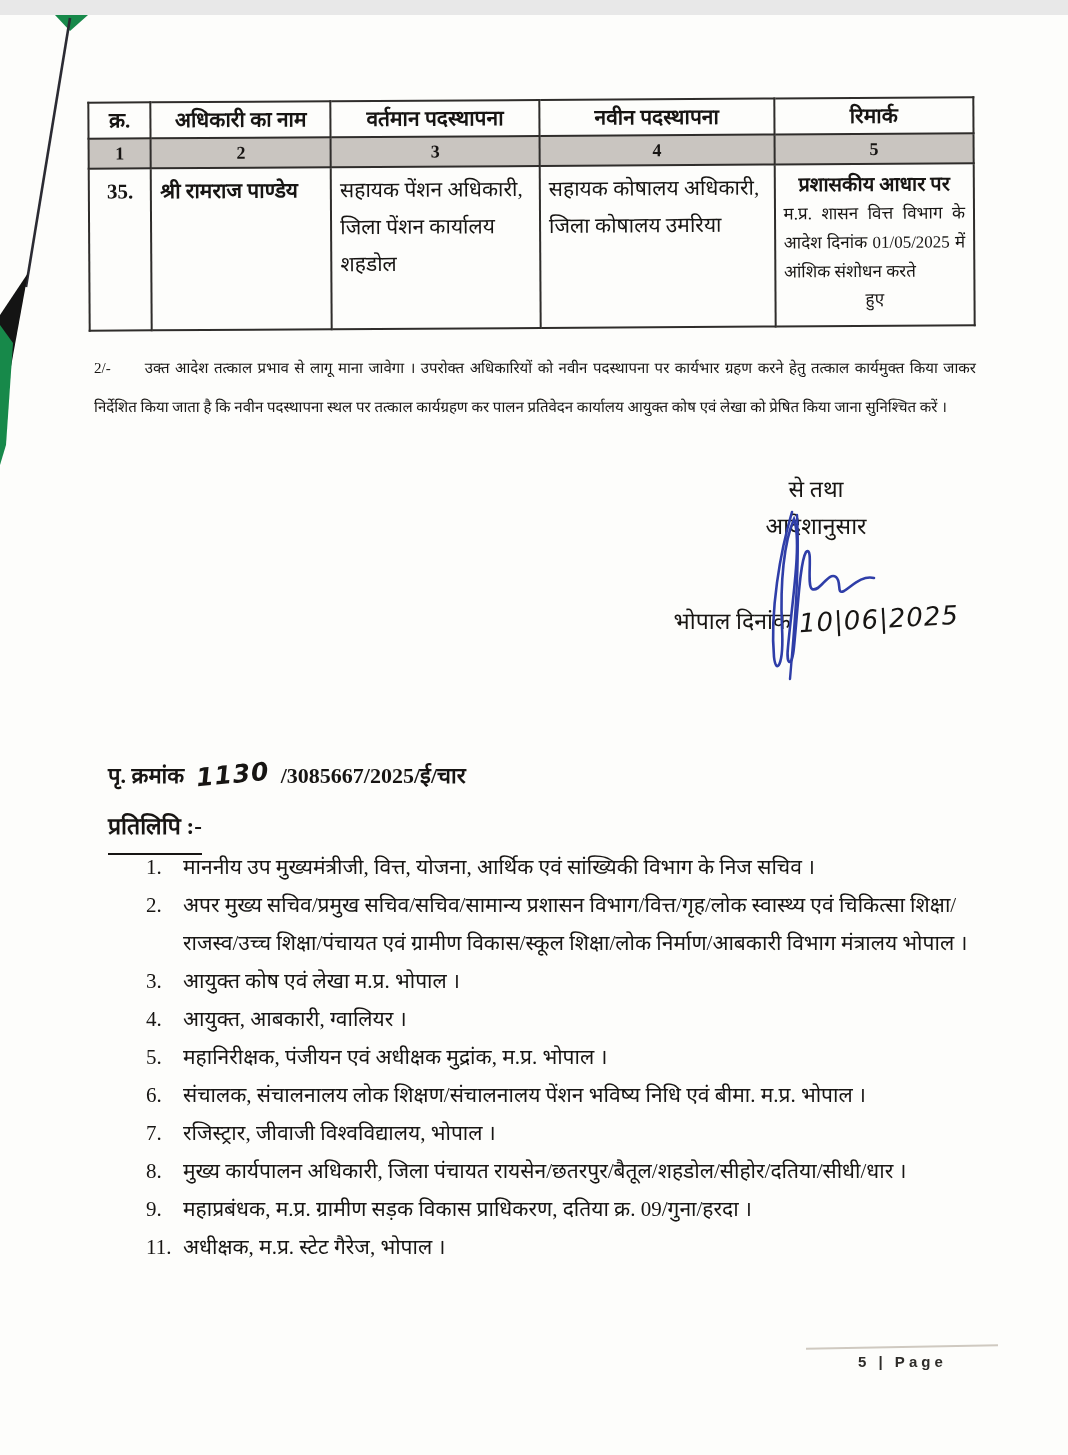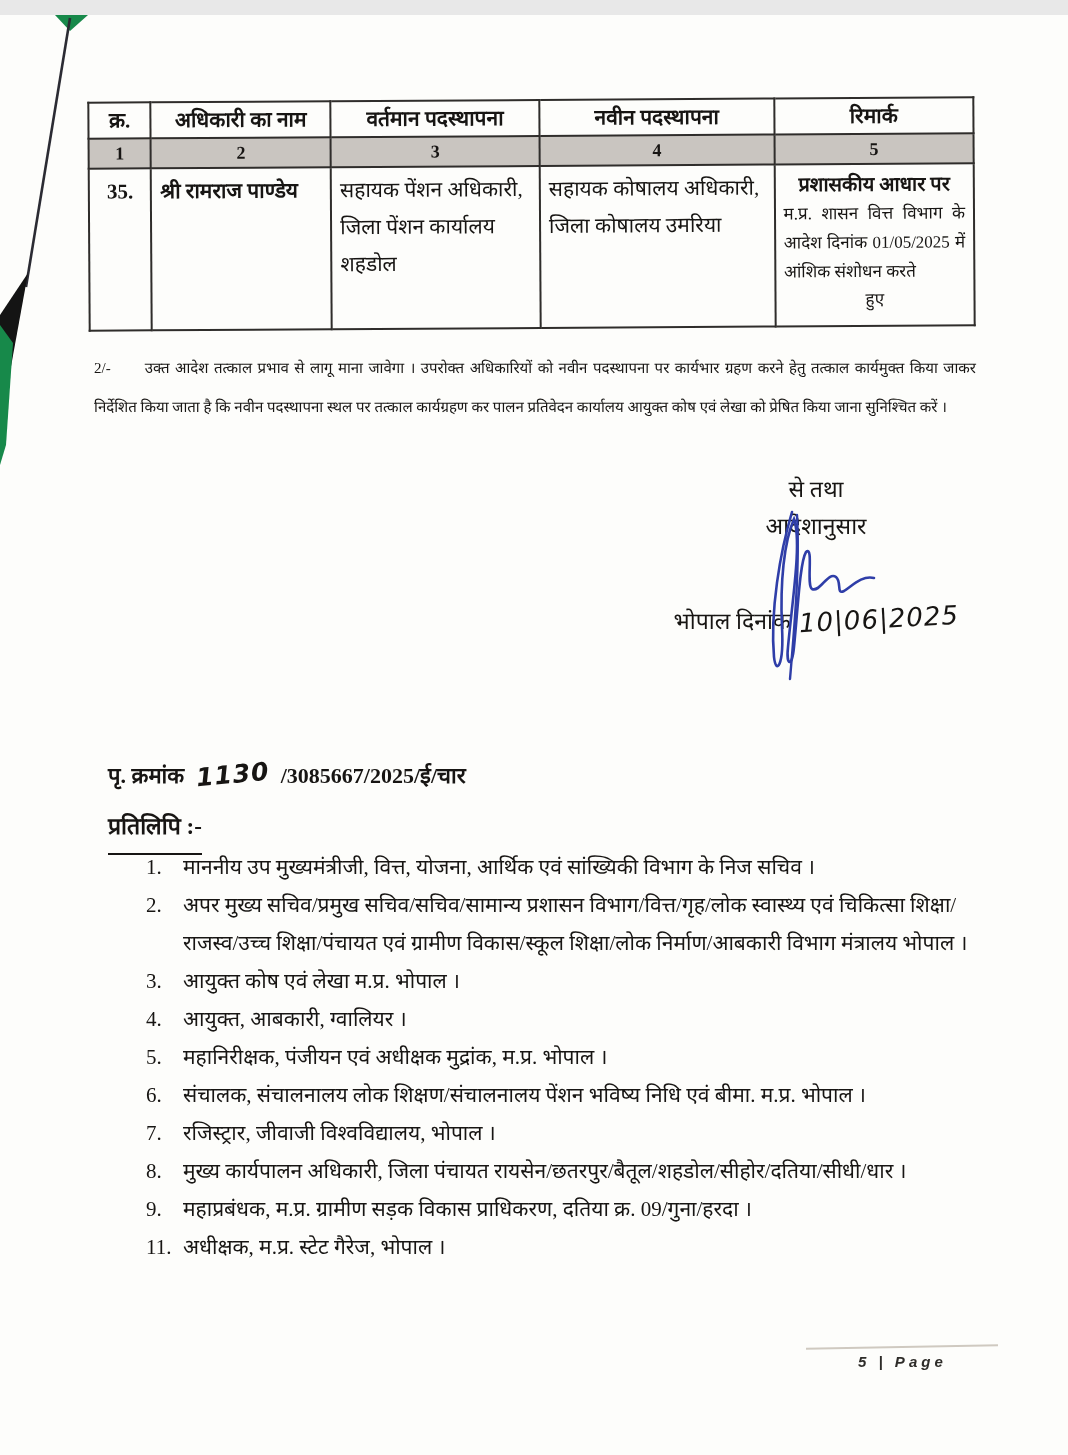--- a/index.html
+++ b/index.html
@@ -84,21 +84,21 @@
   ol.copies .num{min-width:37px;flex:0 0 auto;}
   ol.copies .txt{flex:1 1 auto;}
   
   .footer-line{
     position:absolute;left:806px;top:1331px;width:192px;height:2px;
     background:#cfc9c0;transform:rotate(-1deg);
   }
   .footer-text{
     position:absolute;left:858px;top:1338px;
     font-family:"Liberation Sans","DejaVu Sans",sans-serif;
-    font-size:15px;font-weight:600;letter-spacing:4px;color:#2e2c29;font-style:italic;
+    font-size:15px;font-weight:600;letter-spacing:4px;color:#2e2c29;
   }
 </style>
 </head>
 <body>
 
 <div class="page">
 
   <svg class="artifacts" width="110" height="460" viewBox="0 0 110 460">
     <polygon points="55,0 88,0 70,16" fill="#17894a"></polygon>
     <line x1="70" y1="3" x2="26" y2="272" stroke="#2b2b33" stroke-width="2.6"></line>

